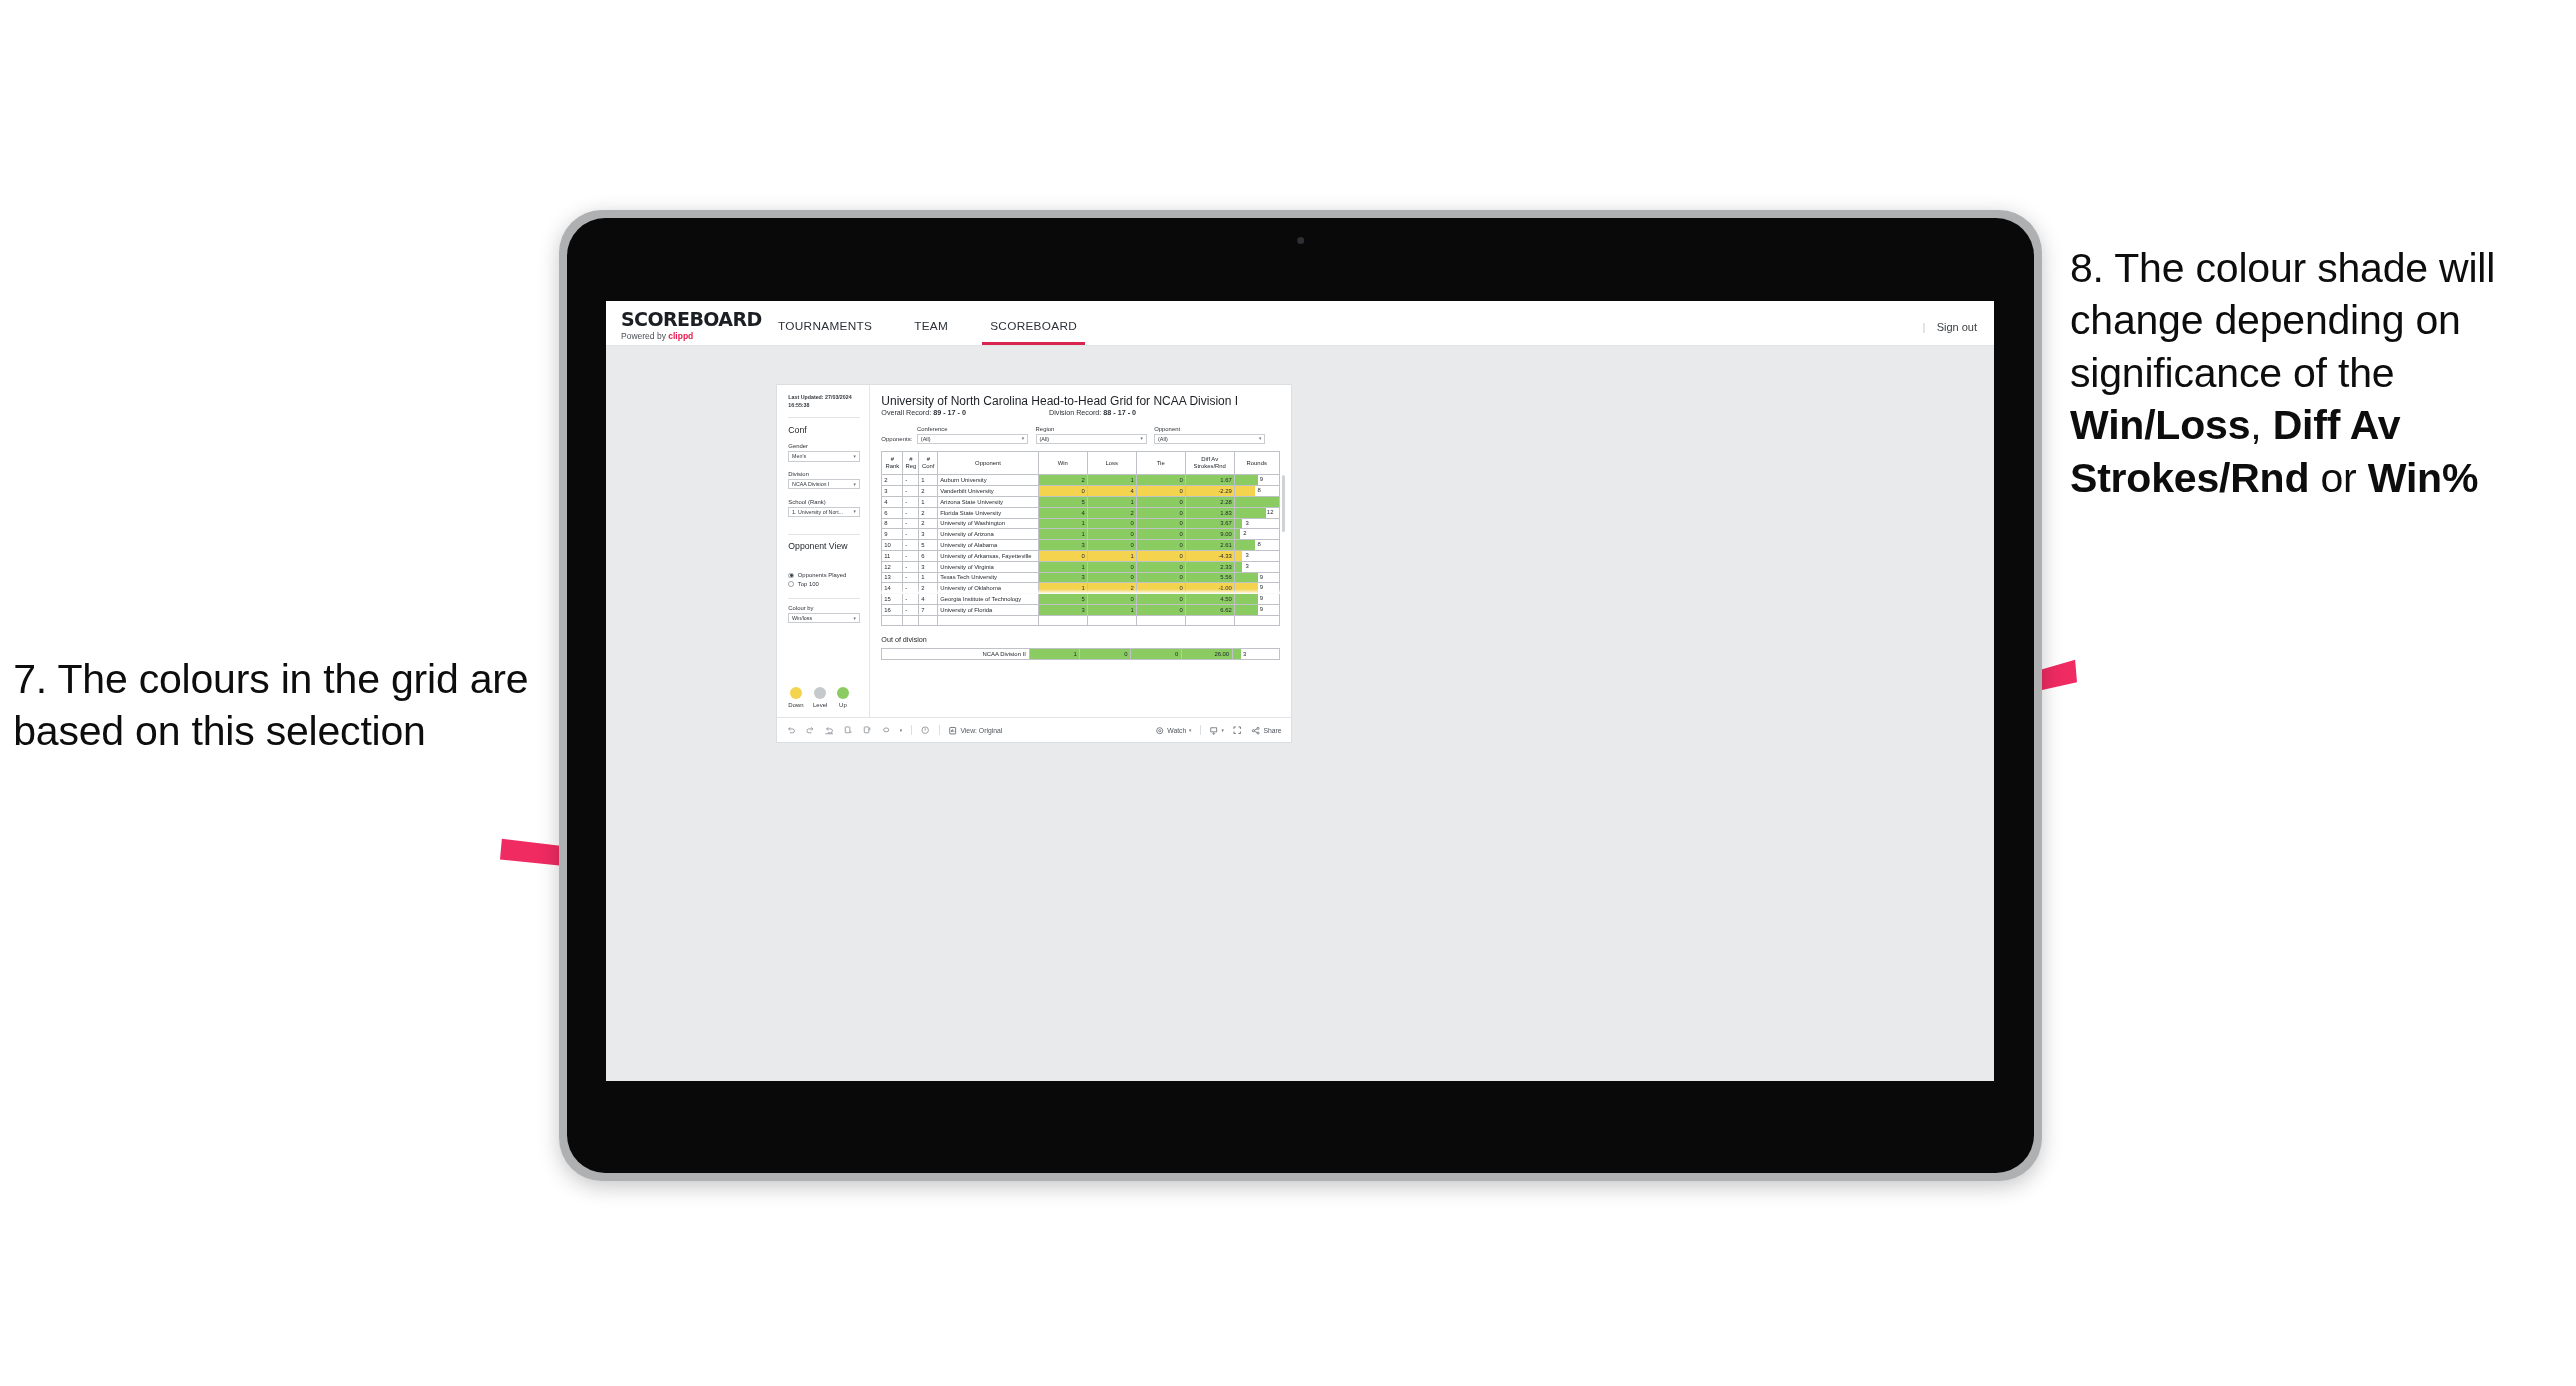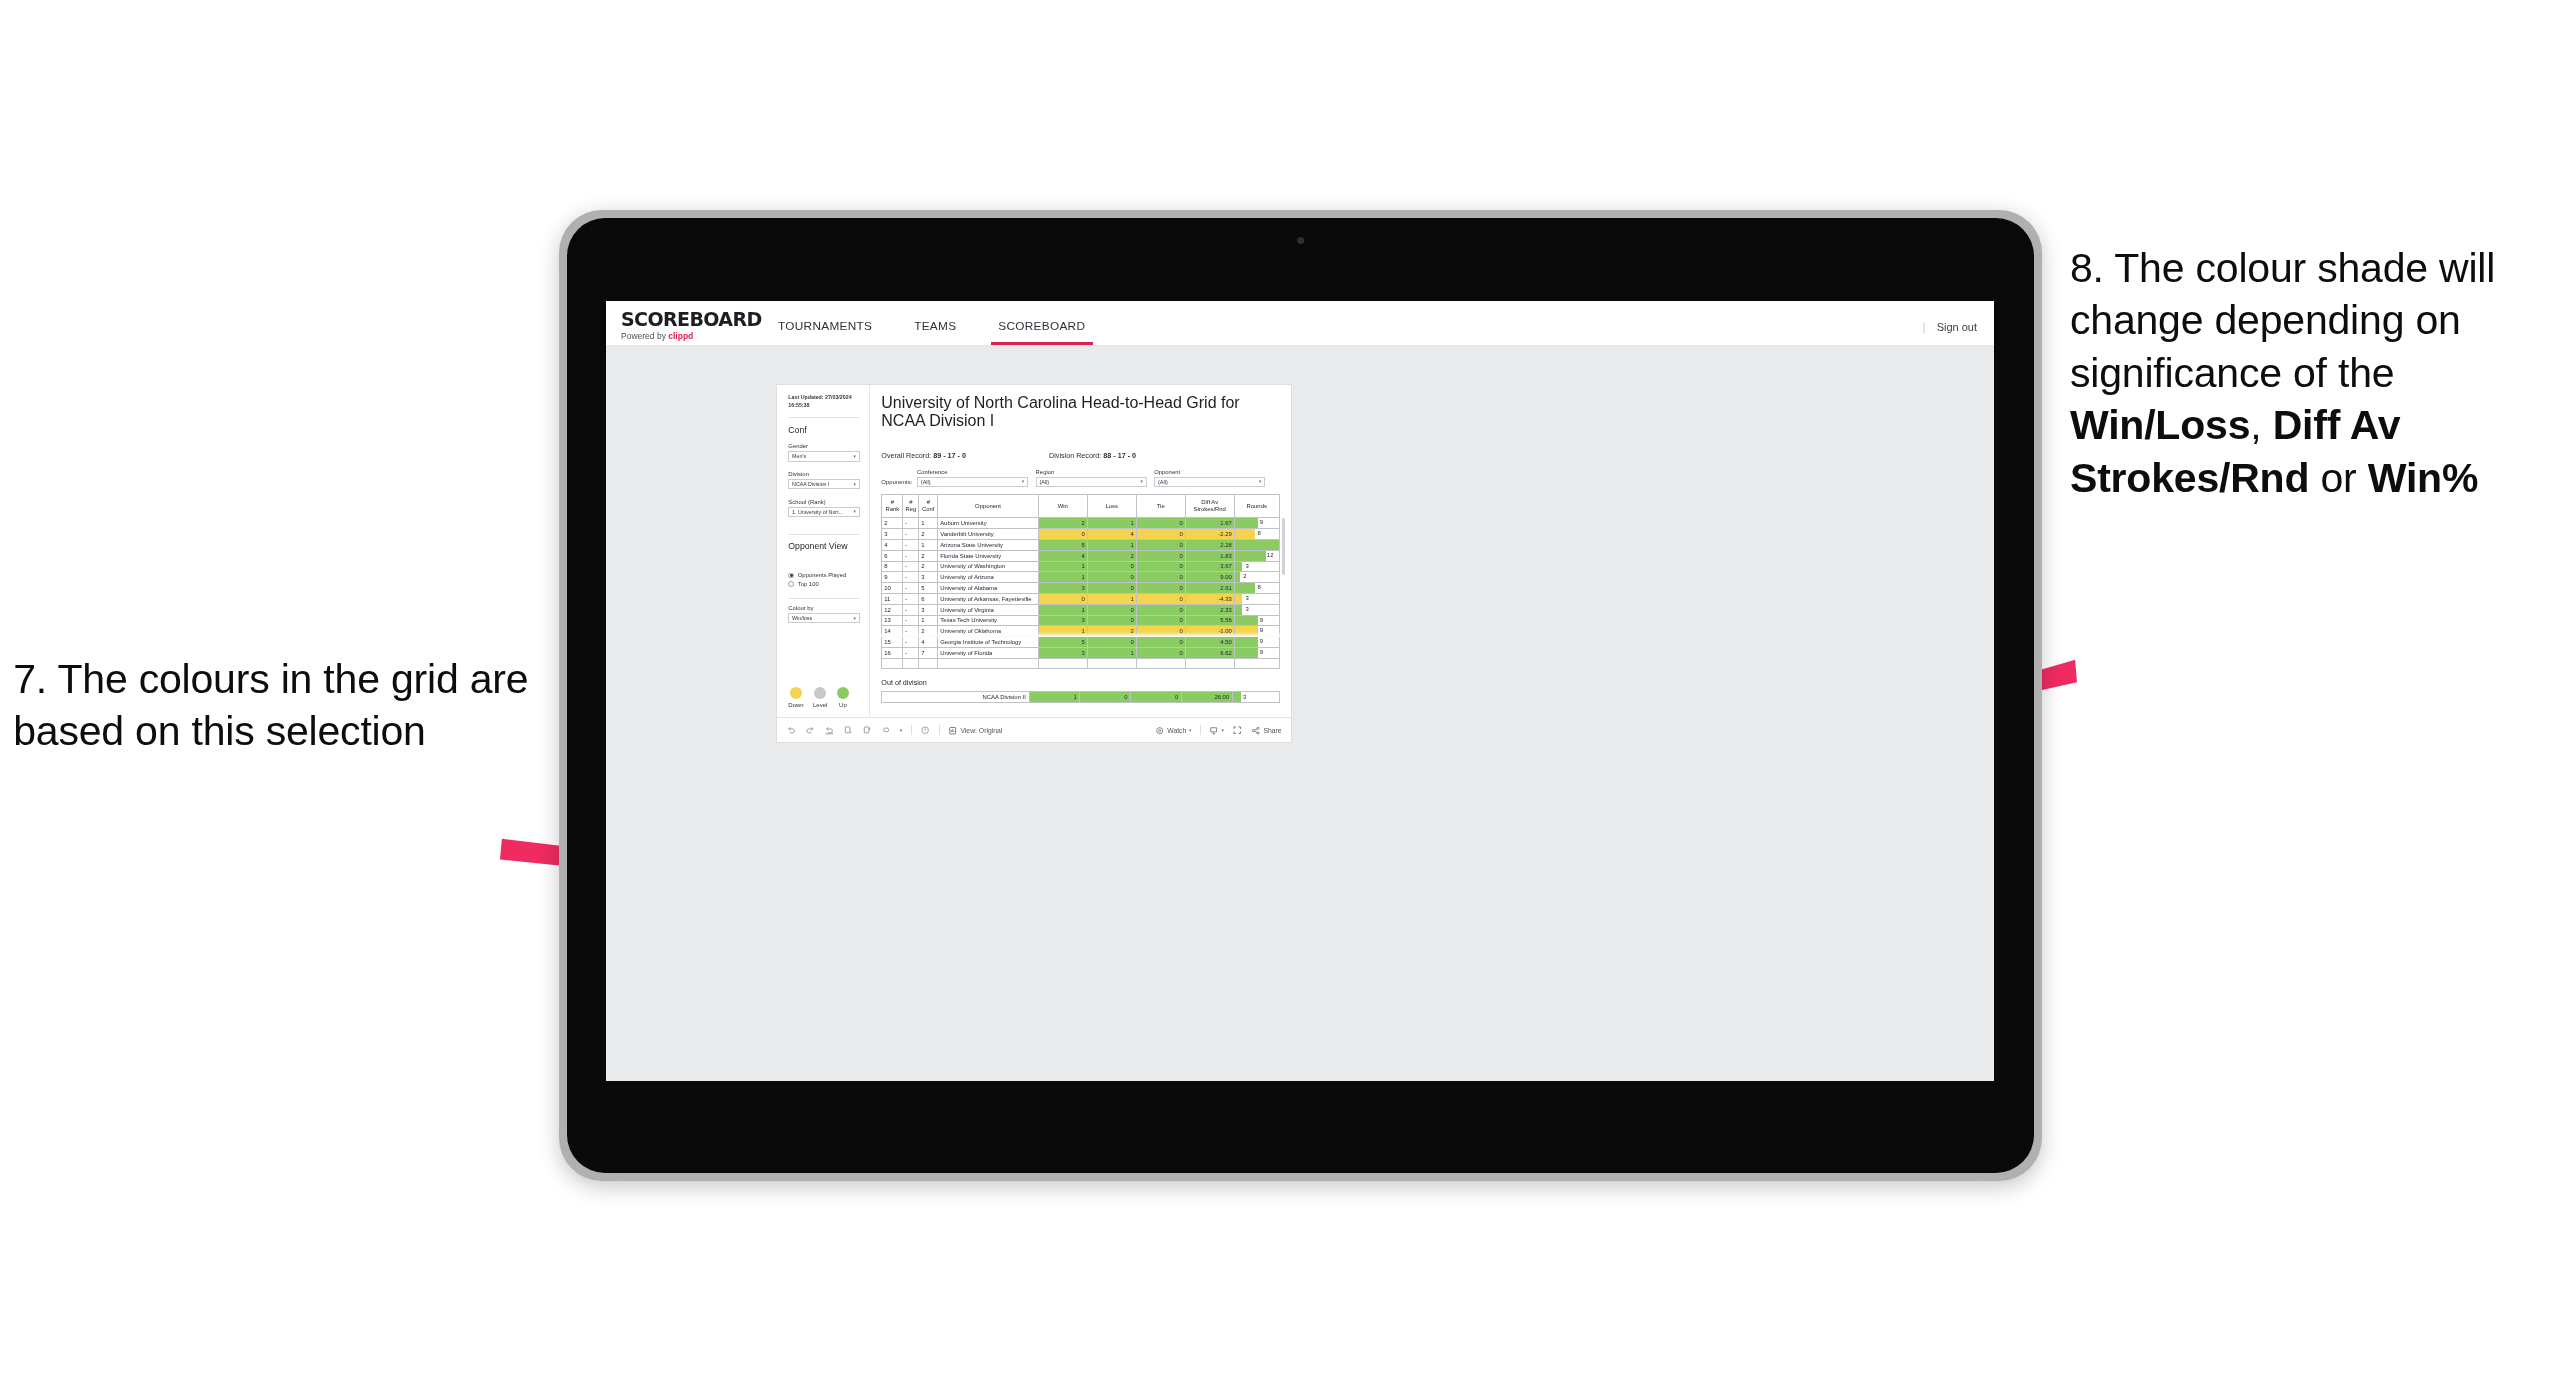--- a/index.html
+++ b/index.html
@@ -130,21 +130,21 @@
   .radio.on::after { content:""; width: 2.8px; height: 2.8px; border-radius: 50%; background: #3c4248; }
   .radio-label { font-size: 5.9px; color: #2d3238; }
 
   .legend { display: flex; gap: 9.4px; margin-top: auto; padding-bottom: 3.8px; }
   .legend-item { display: flex; flex-direction: column; align-items: center; gap: 2.8px; }
   .dot { width: 12.3px; height: 12.3px; border-radius: 50%; }
   .legend-label { font-size: 6px; color: #2d3238; }
 
   
   #viz-main { flex: 1; padding: 9.4px 11.3px 3.8px 11.3px; min-width: 0; display:flex; flex-direction:column; }
-  .viz-title { font-size: 16px; color: #1c2025; margin-bottom: 21px; }
+  .viz-title { font-size: 12px; color: #1c2025; margin-bottom: 0; }
   .rec-row { display: flex; margin-bottom: 8.5px; }
   .rec { font-size: 7.2px; color: #2a2f35; }
   .rec b { font-weight: 700; }
   .rec-div { margin-left: 83px; }
 
   .filters { display: flex; align-items: flex-end; margin-bottom: 6.6px; }
   .filters-lbl { font-size: 6px; color: #2d3238; padding-bottom: 1.9px; margin-right: 4.7px; }
   .filter { width: 111px; margin-right: 7.6px; }
   .filter-lbl { font-size: 5.9px; color: #2d3238; margin-bottom: 1.9px; }
   .filter-sel {
@@ -222,21 +222,21 @@
 
     <div id="screen">
 
       <div id="app-topbar">
         <div class="brand">
           <div class="brand-name">SCOREBOARD</div>
           <div class="brand-sub"><span>Powered by </span><span class="clippd">clippd</span></div>
         </div>
         <div class="topnav">
           <div class="topnav-item">TOURNAMENTS</div>
-          <div class="topnav-item">TEAMS</div>
+          <div class="topnav-item">TEAM</div>
           <div class="topnav-item active">SCOREBOARD</div>
         </div>
         <div class="topbar-right">
           <span class="divider-v">|</span>
           <span>Sign out</span>
         </div>
       </div>
 
 
       <div id="viz-area">

